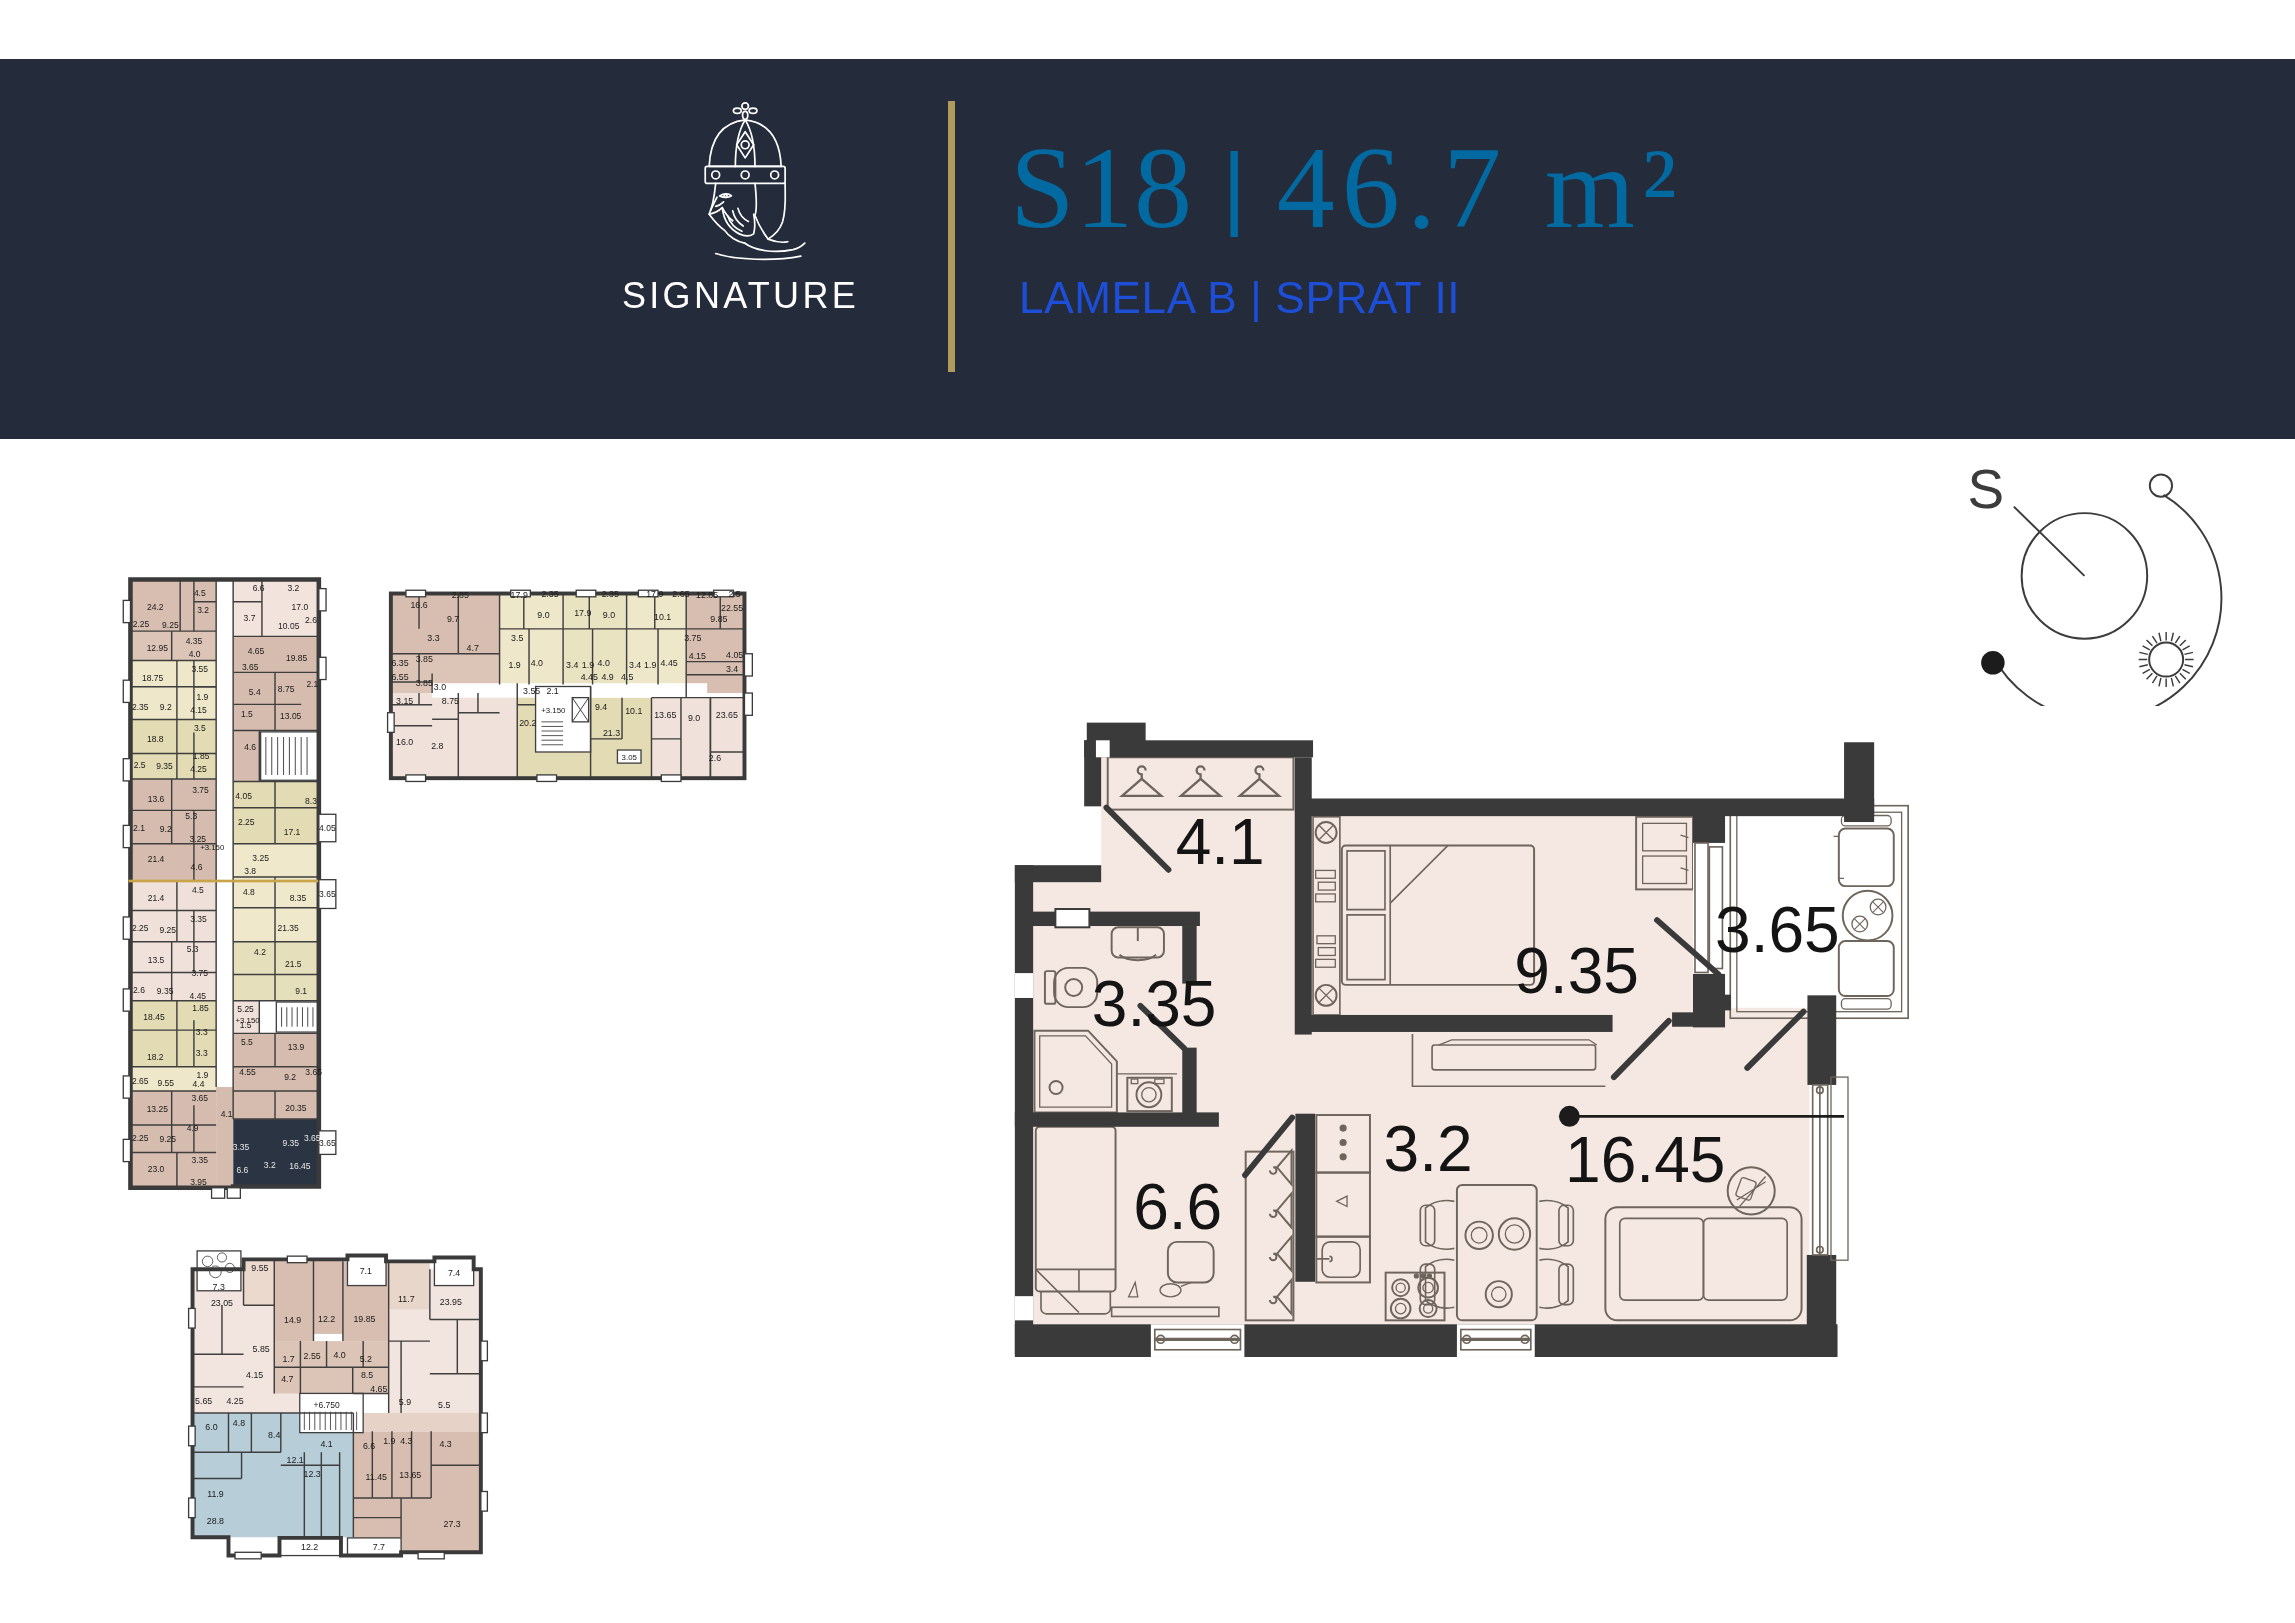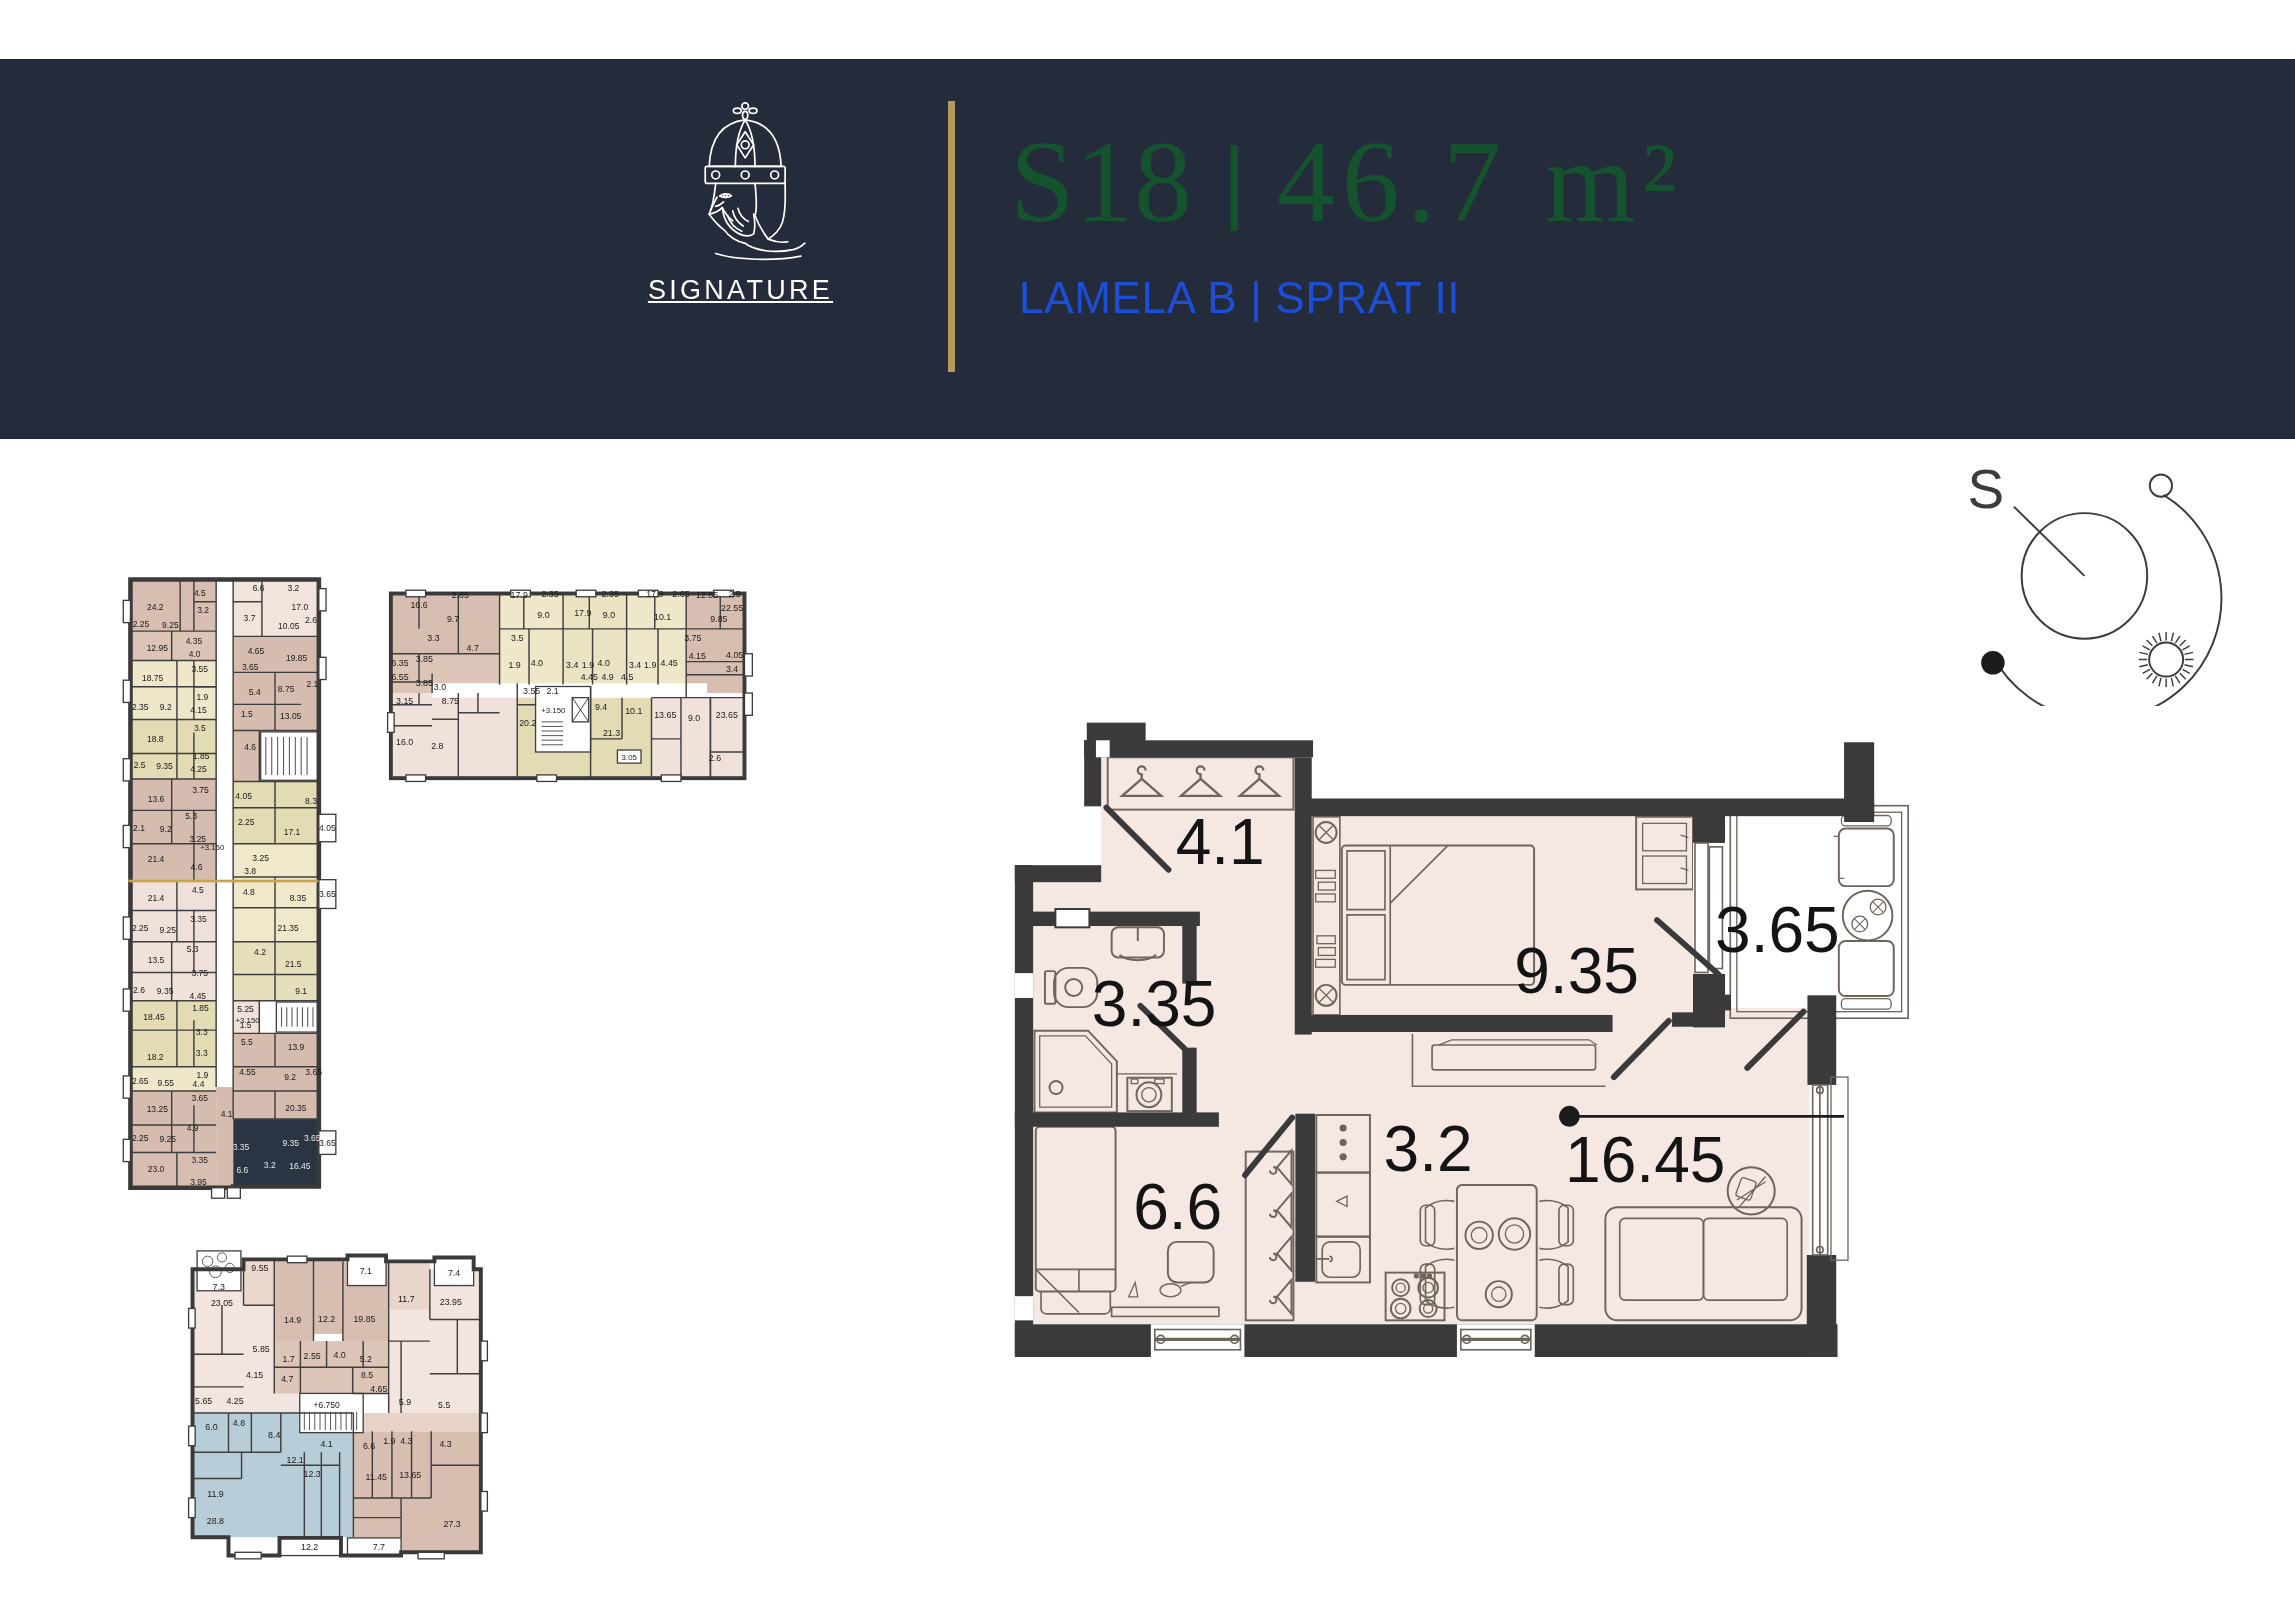--- a/index.html
+++ b/index.html
@@ -1,24 +1,24 @@
 <!DOCTYPE html>
 <html style="font-size:10.5px"><head>
 <meta charset="utf-8">
 <style>
   html,body{margin:0;padding:0;background:#ffffff;}
   #page{position:relative;width:2295px;height:1624px;background:#ffffff;overflow:hidden;
         font-family:"Liberation Sans", sans-serif;}
   .abs{position:absolute;}
   #band{left:0;top:59px;width:2295px;height:380px;background:#242c3b;}
   #goldbar{left:948px;top:101px;width:7.2px;height:271px;background:#b29a5c;}
-  #s18{left:1010px;top:102px;width:981px;height:157px;color:#14532d;white-space:nowrap;
+  #s18{left:1010px;top:108px;width:981px;height:157px;color:#0369a1;white-space:nowrap;
        font-family:"Liberation Serif", serif;font-size:116px;line-height:157px;letter-spacing:0.7px;}
   #lamela{left:1019px;top:273px;color:#1d4ed8;font-size:44px;letter-spacing:0.7px;font-weight:400;}
-  #sig{left:544px;top:275px;width:393px;text-align:center;color:#ffffff;font-size:27px;letter-spacing:3.3px;text-decoration:underline;}
+  #sig{left:544px;top:275px;width:393px;text-align:center;color:#ffffff;font-size:36px;letter-spacing:3.3px;}
   #zemun{left:557px;top:295px;width:393px;text-align:center;color:#ffffff;font-size:75px;letter-spacing:3.3px;}
   svg text{font-family:"Liberation Sans", sans-serif;}
 </style>
 </head>
 <body>
 <div id="page">
   <div id="band" class="abs"></div>
   <div id="goldbar" class="abs"></div>
   <div id="s18" class="abs">S18&nbsp;<span style="font-weight:100;font-size:92px;vertical-align:9.2px;font-family:'Liberation Sans',sans-serif;">|</span>&nbsp;<span style="letter-spacing:7.2px;">46.7 m²</span></div>
   <div id="lamela" class="abs">LAMELA B | SPRAT II</div>

